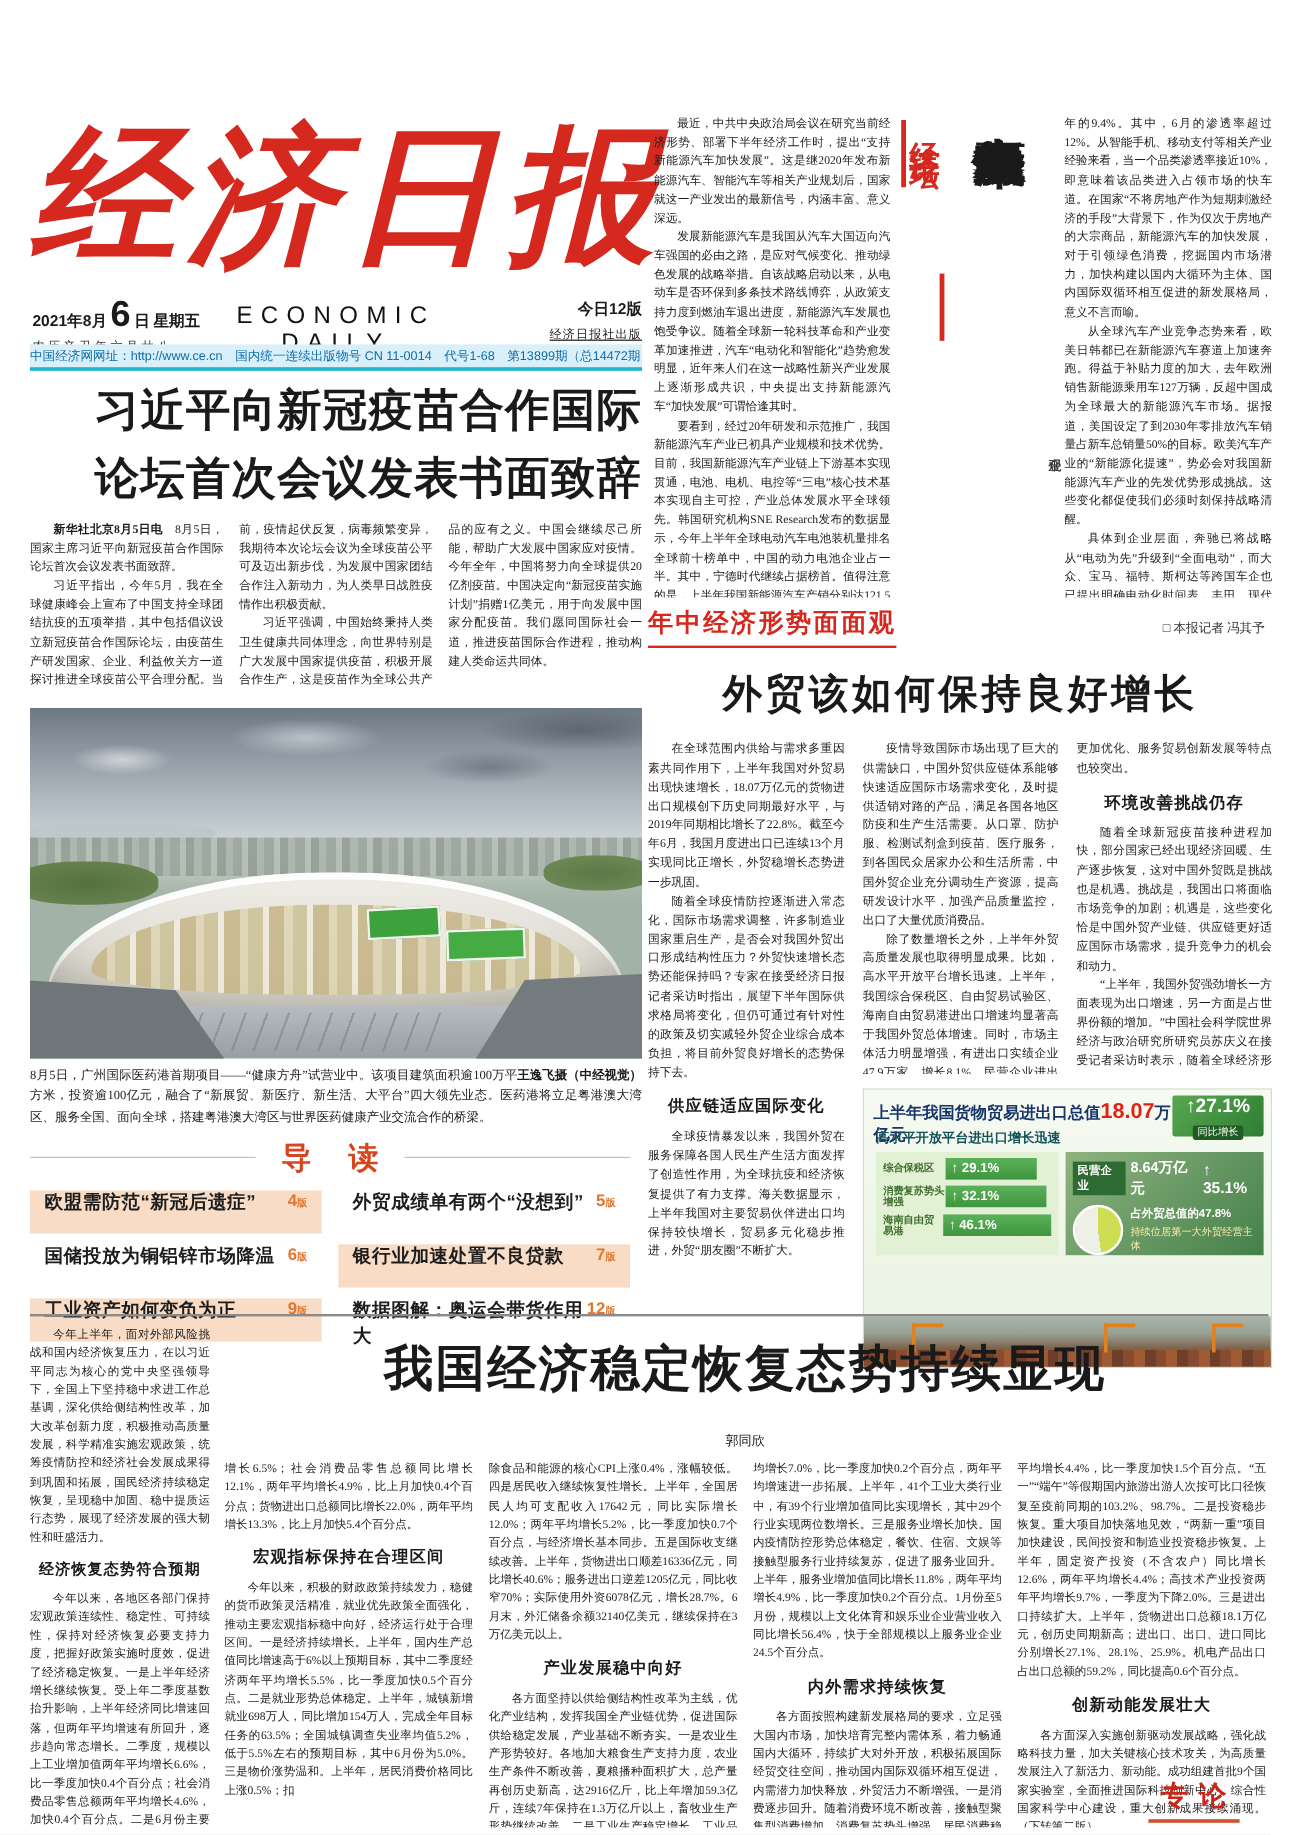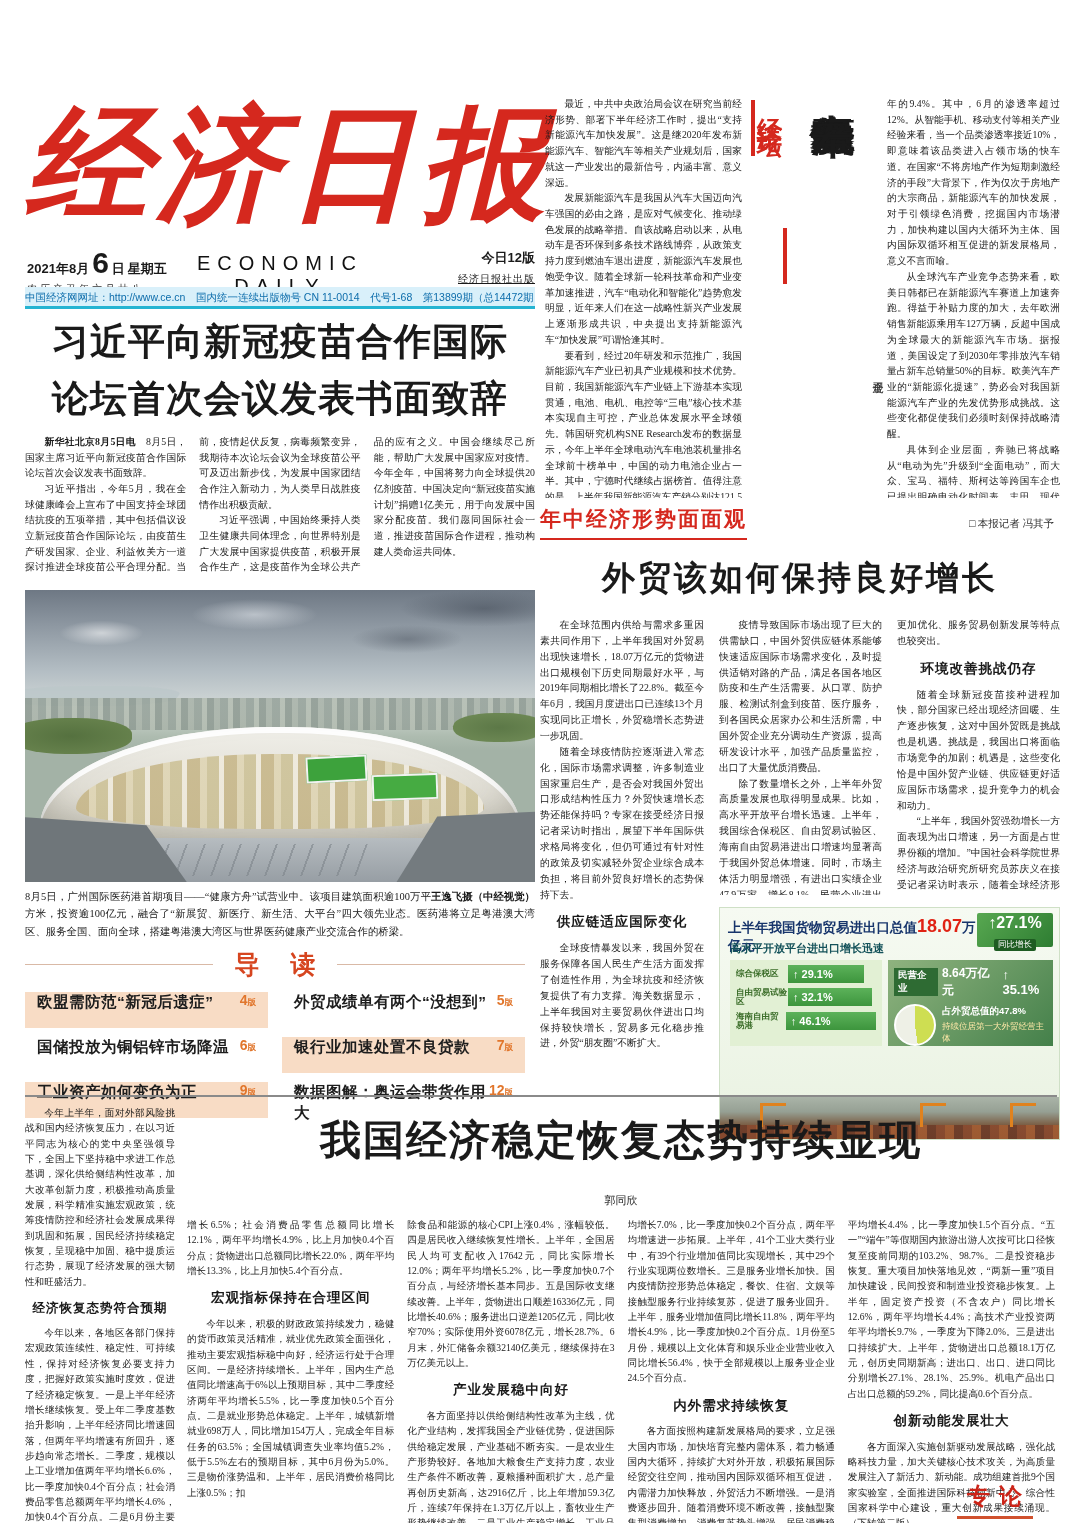--- a/index.html
+++ b/index.html
@@ -49,21 +49,21 @@
   .forum-headline {
     position:absolute; left:243px; top:0; width:88px; height:410px;
     writing-mode:vertical-rl; font-size:28px; font-weight:900; letter-spacing:1px;
     font-family:"Liberation Sans",sans-serif; transform:scaleX(1.55); transform-origin:center;
     line-height:88px; text-align:justify;
   }
   .forum-author { position:absolute; left:322px; top:282px; width:18px; height:80px;
     writing-mode:vertical-rl; font-size:11px; color:#333; }
 
   
-  .lead-headline { position:absolute; left:25px; top:314px; width:510px; text-align:center;
+  .lead-headline { position:absolute; left:25px; top:314px; width:510px; text-align:right;
     font-size:37px; font-weight:900; line-height:1.53; letter-spacing:1px;
     font-family:"Liberation Sans",sans-serif; }
   .lead-body { position:absolute; left:25px; top:434px; width:510px; height:150px;
     column-count:3; column-gap:13px; font-size:9.8px; line-height:1.6; overflow:hidden; }
   .lead-body b { font-weight:bold; }
 
   
   .photo { position:absolute; left:25px; top:590px; width:510px; height:292px; overflow:hidden;
     background:linear-gradient(180deg,#6e7884 0%,#8d97a1 12%,#b4bec4 28%,#cdd4d4 38%,#c6cfc8 44%,#aebcb0 50%,#a3b2a6 55%); }
   .photo .clouds { position:absolute; left:0; top:0; width:100%; height:42%;
@@ -334,21 +334,21 @@
           <div class="pct">↑27.1%</div>
           <div class="lb">同比增长</div>
         </div>
         <div class="info-sub">高水平开放平台进出口增长迅速</div>
         <div class="panelL">
           <div class="bar-row">
             <span class="bl">综合保税区</span>
             <span class="bar" style="width:76px">↑ 29.1%</span>
           </div>
           <div class="bar-row">
-            <span class="bl">自由贸易试验区</span>
+            <span class="bl">消费复苏势头增强</span>
             <span class="bar" style="width:84px">↑ 32.1%</span>
           </div>
           <div class="bar-row">
             <span class="bl">海南自由贸易港</span>
             <span class="bar" style="width:94px">↑ 46.1%</span>
           </div>
         </div>
         <div class="panelR">
           <div class="row1">
             <span class="chip">民营企业</span>

